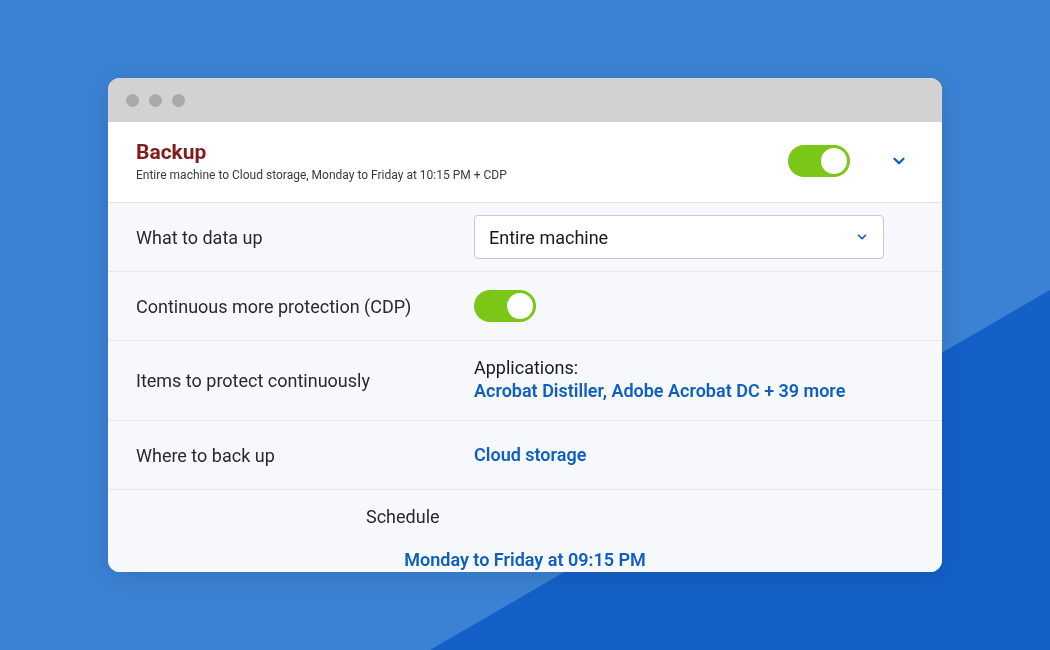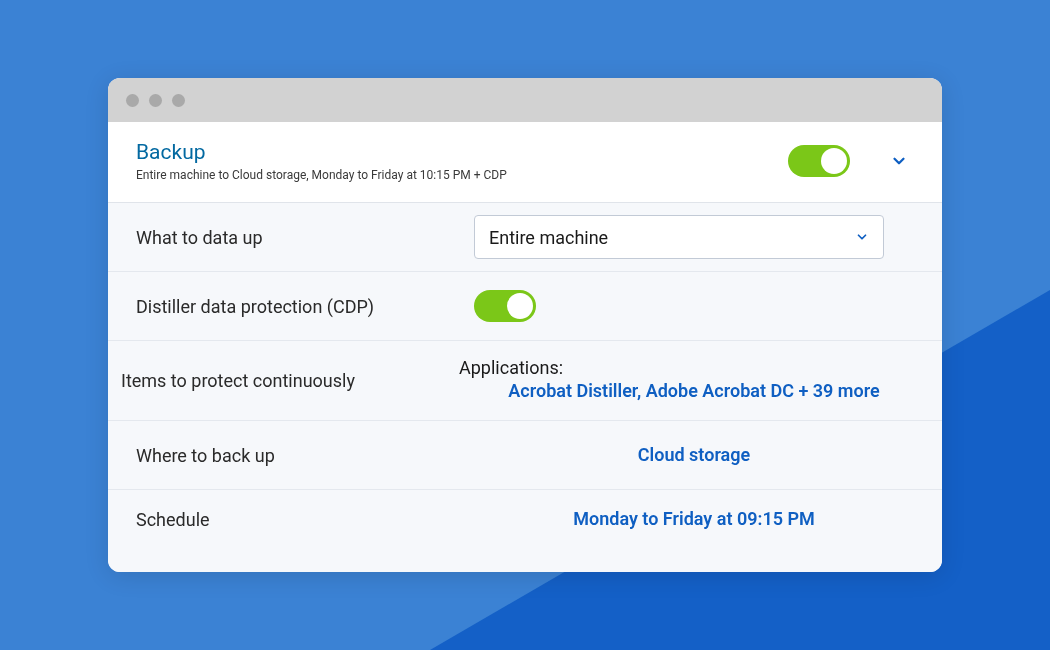--- a/index.html
+++ b/index.html
@@ -54,22 +54,22 @@
       padding: 18px 28px 20px 28px;
       display: flex;
       align-items: center;
       gap: 18px;
       border-bottom: 1px solid #e0e4ea;
       background: #ffffff;
     }
     .header-text { flex: 1; }
     .header-title {
       font-size: 21px;
-      font-weight: 400;
-      color: #0369a1;
+      font-weight: 700;
+      color: #7f1d1d;
       margin-bottom: 4px;
     }
     .header-sub {
       font-size: 12px;
       color: #3a3a3a;
     }
     .toggle {
       width: 62px;
       height: 32px;
       background: #7bc718;
@@ -129,39 +129,39 @@
       justify-content: space-between;
       cursor: pointer;
       font-size: 18px;
       color: #1a1a1a;
     }
     .select-chevron {
       width: 14px;
       height: 14px;
       color: #0f5fc2;
     }
-    .row-items { padding: 16px 13px; }
+    .row-items { padding: 16px 28px; }
     .apps-label {
       font-size: 18px;
       color: #1a1a1a;
       margin-bottom: 0;
     }
     .link {
       font-size: 18px;
       color: #0f5fc2;
       font-weight: 600;
       cursor: pointer;
       line-height: 1.45;
-      text-align: center;
     }
     .schedule-row {
       display: flex;
       align-items: center;
       padding: 16px 28px 0 28px;
       gap: 20px;
+      flex-direction: column;
     }
   </style>
 </head>
 <body>
 
 <div class="triangle"></div>
 
 <div class="window">
   <div class="titlebar">
     <div class="dot"></div>
@@ -190,21 +190,21 @@
         <div class="select">
           <span>Entire machine</span>
           <svg class="select-chevron" viewBox="0 0 24 24" fill="none" stroke="currentColor" stroke-width="3" stroke-linecap="round" stroke-linejoin="round">
               <polyline points="6 9 12 15 18 9"></polyline>
             </svg>
         </div>
       </div>
     </div>
 
     <div class="row">
-      <div class="row-label">Distiller data protection (CDP)</div>
+      <div class="row-label">Continuous more protection (CDP)</div>
       <div class="row-value">
         <div class="toggle">
           <div class="toggle-knob"></div>
         </div>
       </div>
     </div>
 
     <div class="row row-items">
       <div class="row-label">Items to protect continuously</div>
       <div class="row-value">

